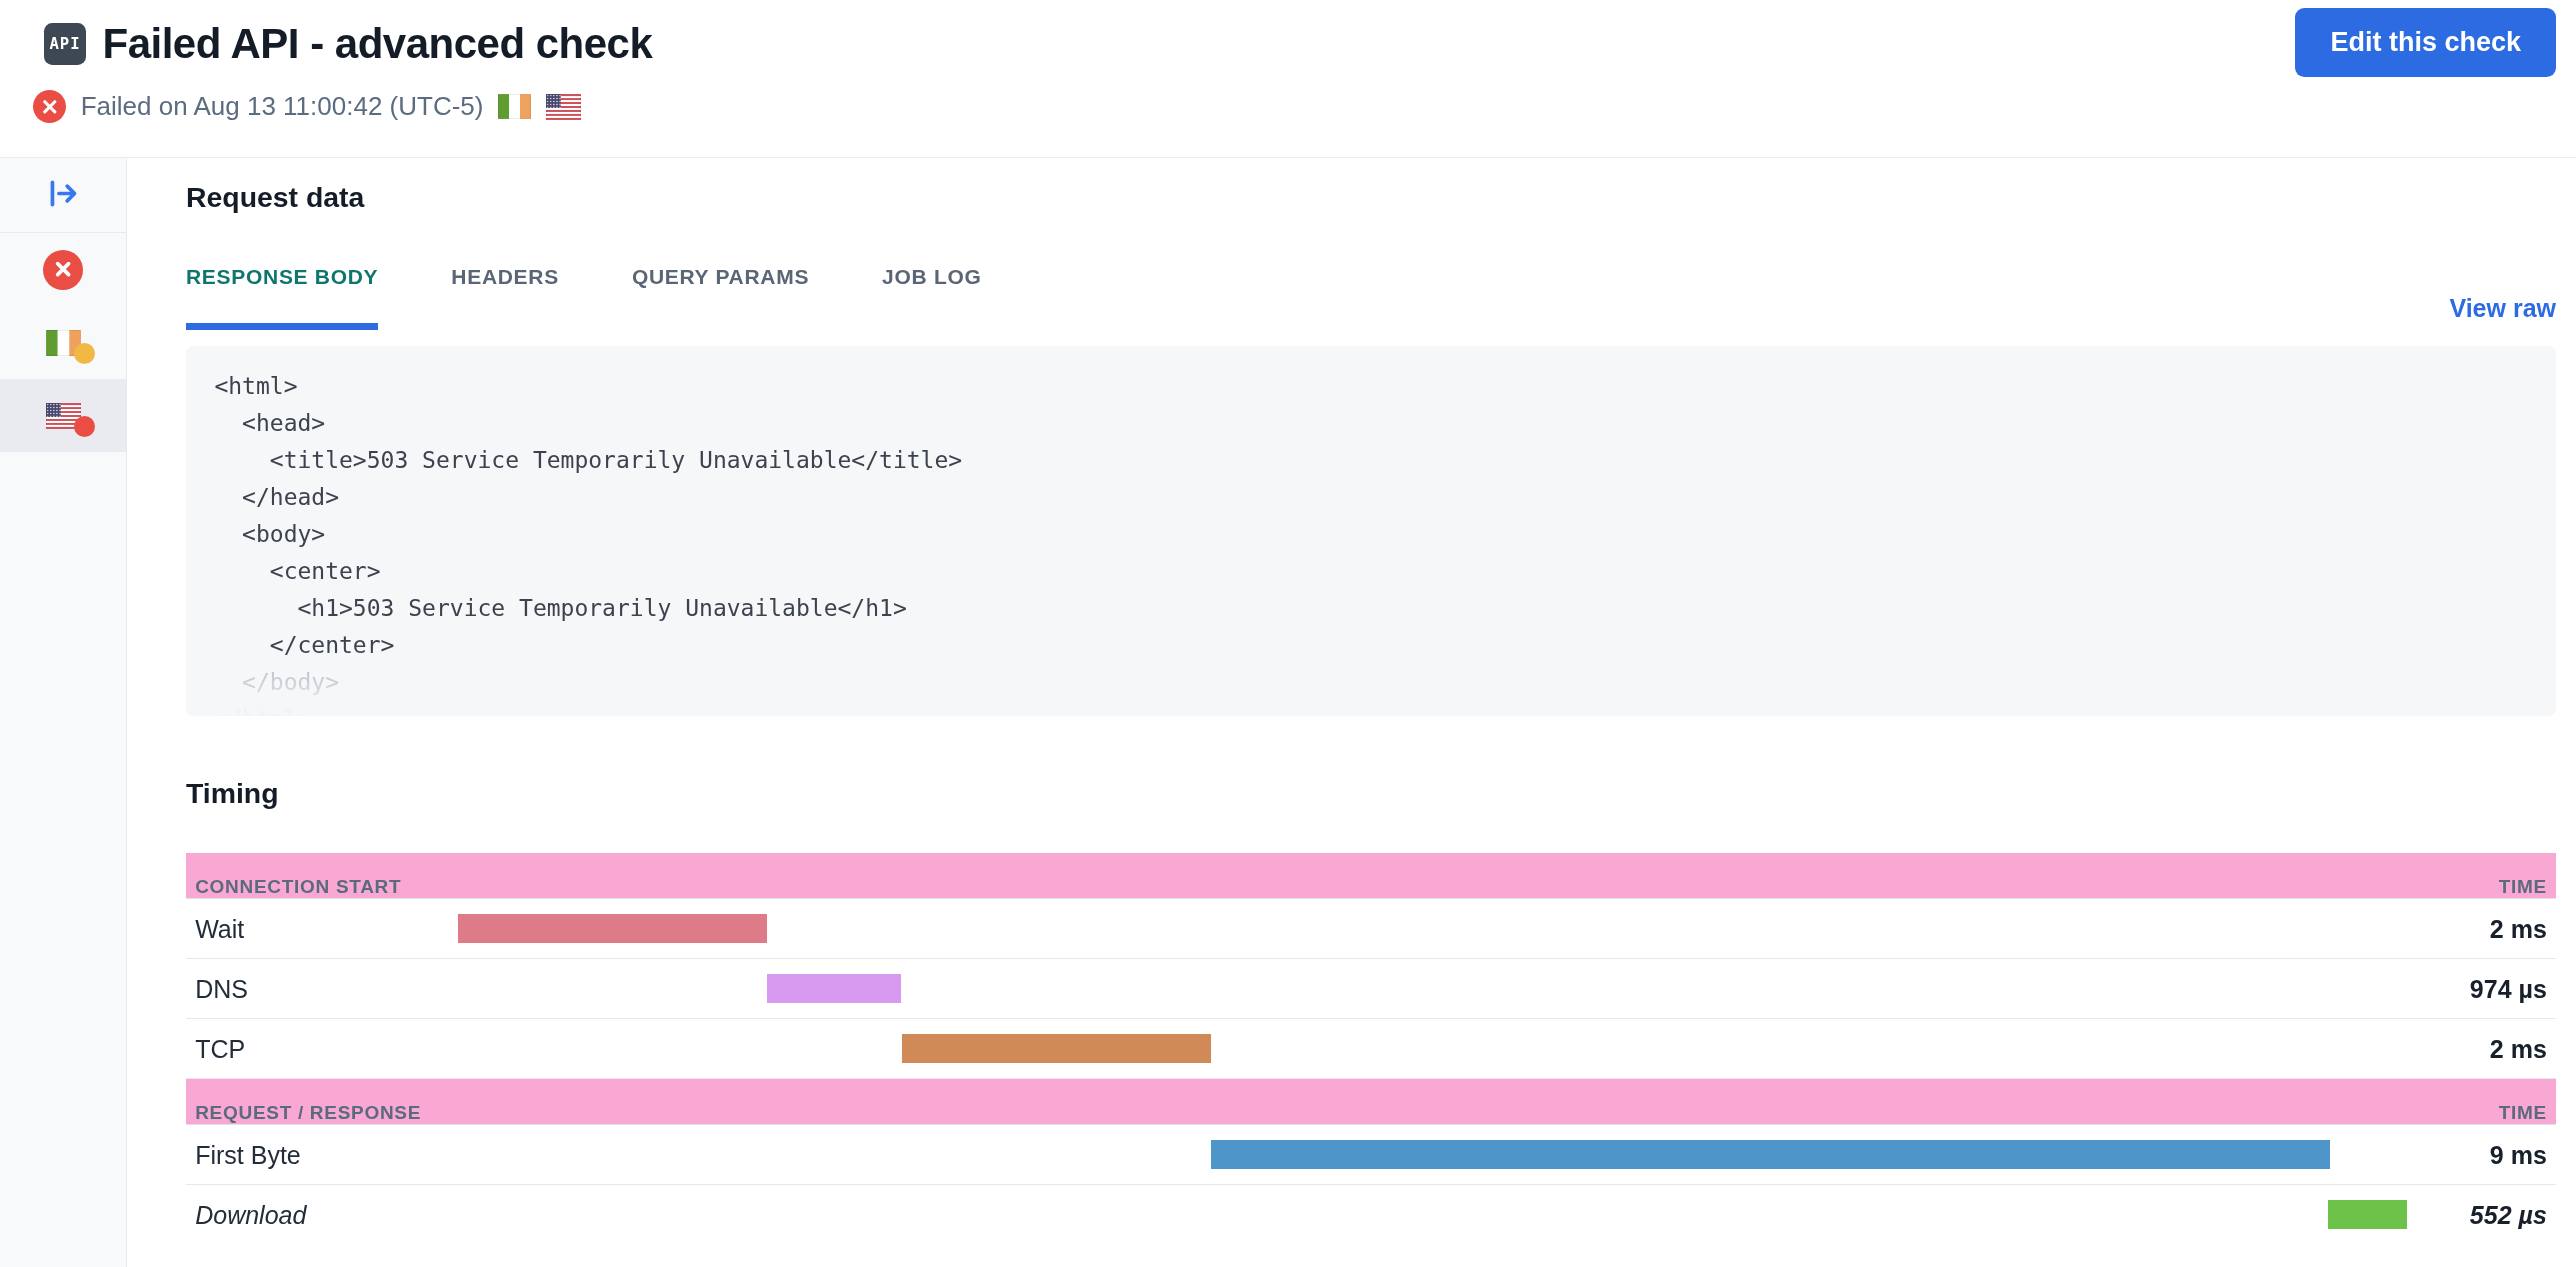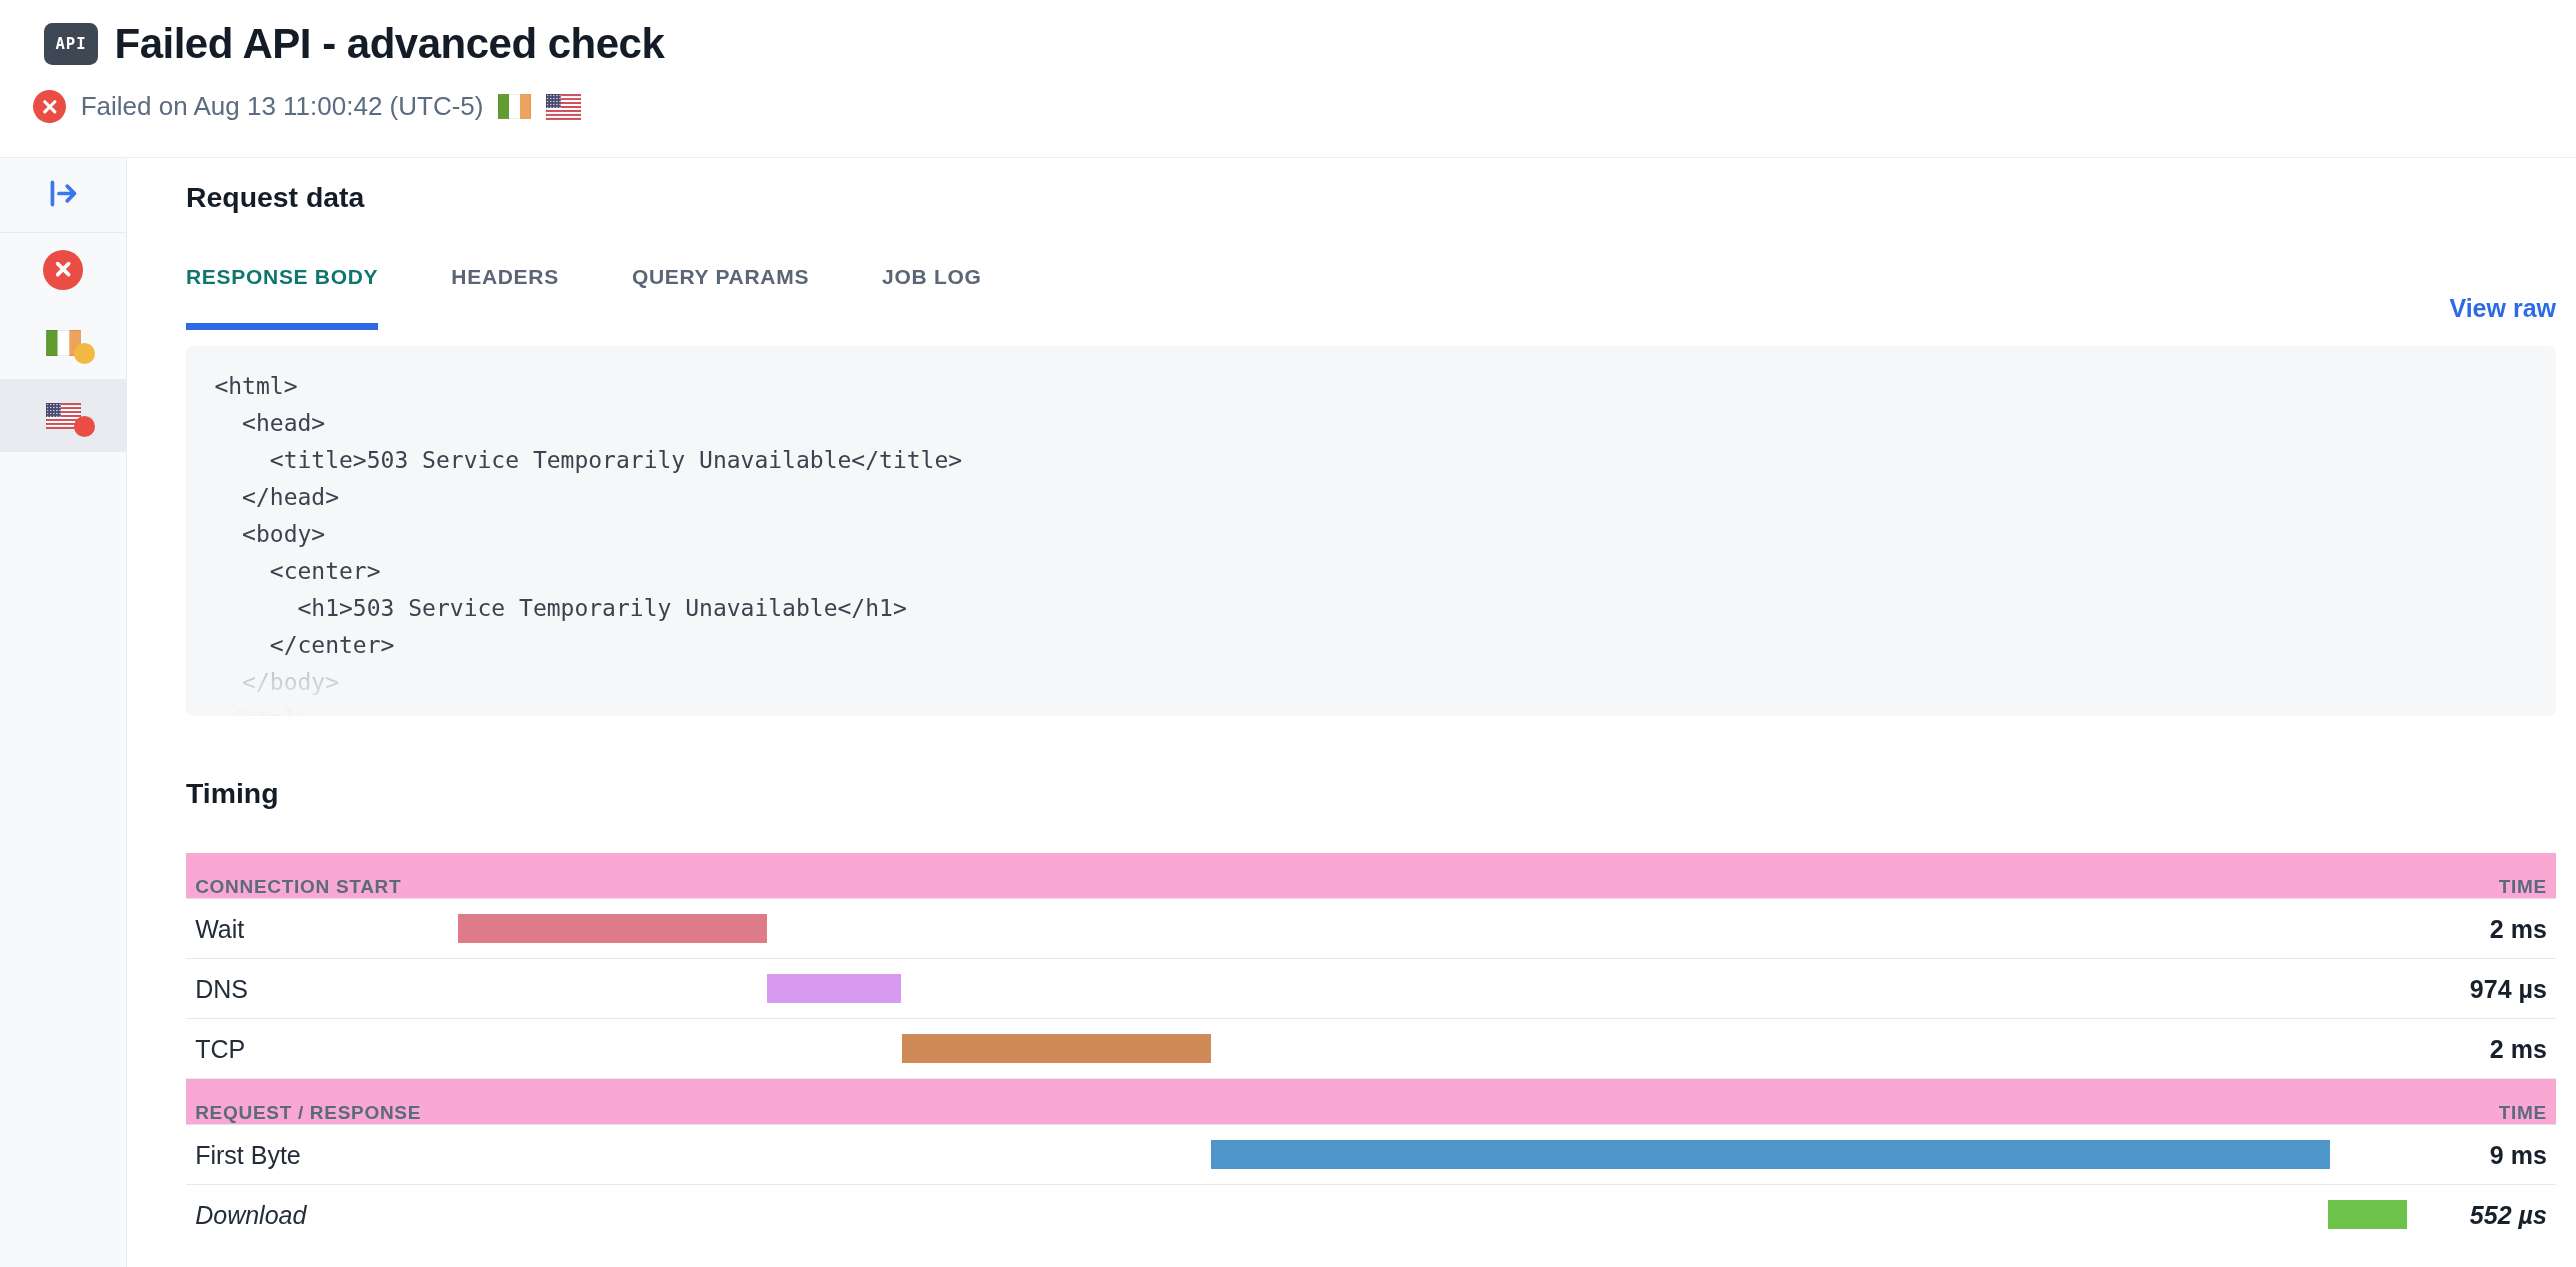--- a/index.html
+++ b/index.html
@@ -10,21 +10,21 @@
     font-family: "Liberation Sans", sans-serif;
   }
   
   .app-header {
     height: 158px; background:#fff; border-bottom: 1.8px solid #e9ecf0;
     display:flex; justify-content:space-between; align-items:flex-start;
     padding: 20px 20px 0 44px;
   }
   .title-row { display:flex; align-items:center; gap:16.5px; }
   .api-badge {
-    width:54px; height:42px; border-radius:8.3px; background:#3e4754; color:#fff;
+    width:42px; height:42px; border-radius:8.3px; background:#3e4754; color:#fff;
     display:flex; align-items:center; justify-content:center;
     font-family:"DejaVu Sans Mono", monospace; font-size:15.6px; font-weight:700; letter-spacing:0.9px;
   }
   .page-title { margin:0; font-size:42px; font-weight:700; color:#141c28; letter-spacing:-0.5px; }
   .status-row { display:flex; align-items:center; gap:14.7px; margin-top:22px; margin-left:-11px; }
   .status-circle {
     width:33px; height:33px; border-radius:50%; background:#e94d44;
     display:flex; align-items:center; justify-content:center; flex:0 0 auto;
   }
   .status-text { font-size:26px; color:#5b6b80; }
@@ -133,20 +133,21 @@
               <rect y="21.54" width="38" height="2.15"></rect>
             <rect y="25.85" width="38" height="2.15"></rect>
           </g>
           <rect width="16" height="15.1" fill="#46466e"></rect>
           <rect width="16" height="15.1" fill="url(#stars)"></rect>
           <rect x="0.5" y="0.5" width="37" height="27" fill="none" stroke="#00000014"></rect>
         </svg>
       </span>
     </div>
   </div>
+  <button class="edit-btn">Edit this check</button>
 </header>
 
 <div class="content">
   <aside class="sidebar">
     <div class="side-item side-expand">
       <span>
         <svg width="35" height="35" viewBox="0 0 38 38" fill="none">
           <path d="M7 7 V31" stroke="#3a77ee" stroke-width="4" stroke-linecap="round"></path>
           <path d="M14 19 H30 M23 11 L31 19 L23 27" stroke="#3a77ee" stroke-width="4" stroke-linecap="round" stroke-linejoin="round"></path>
         </svg>

